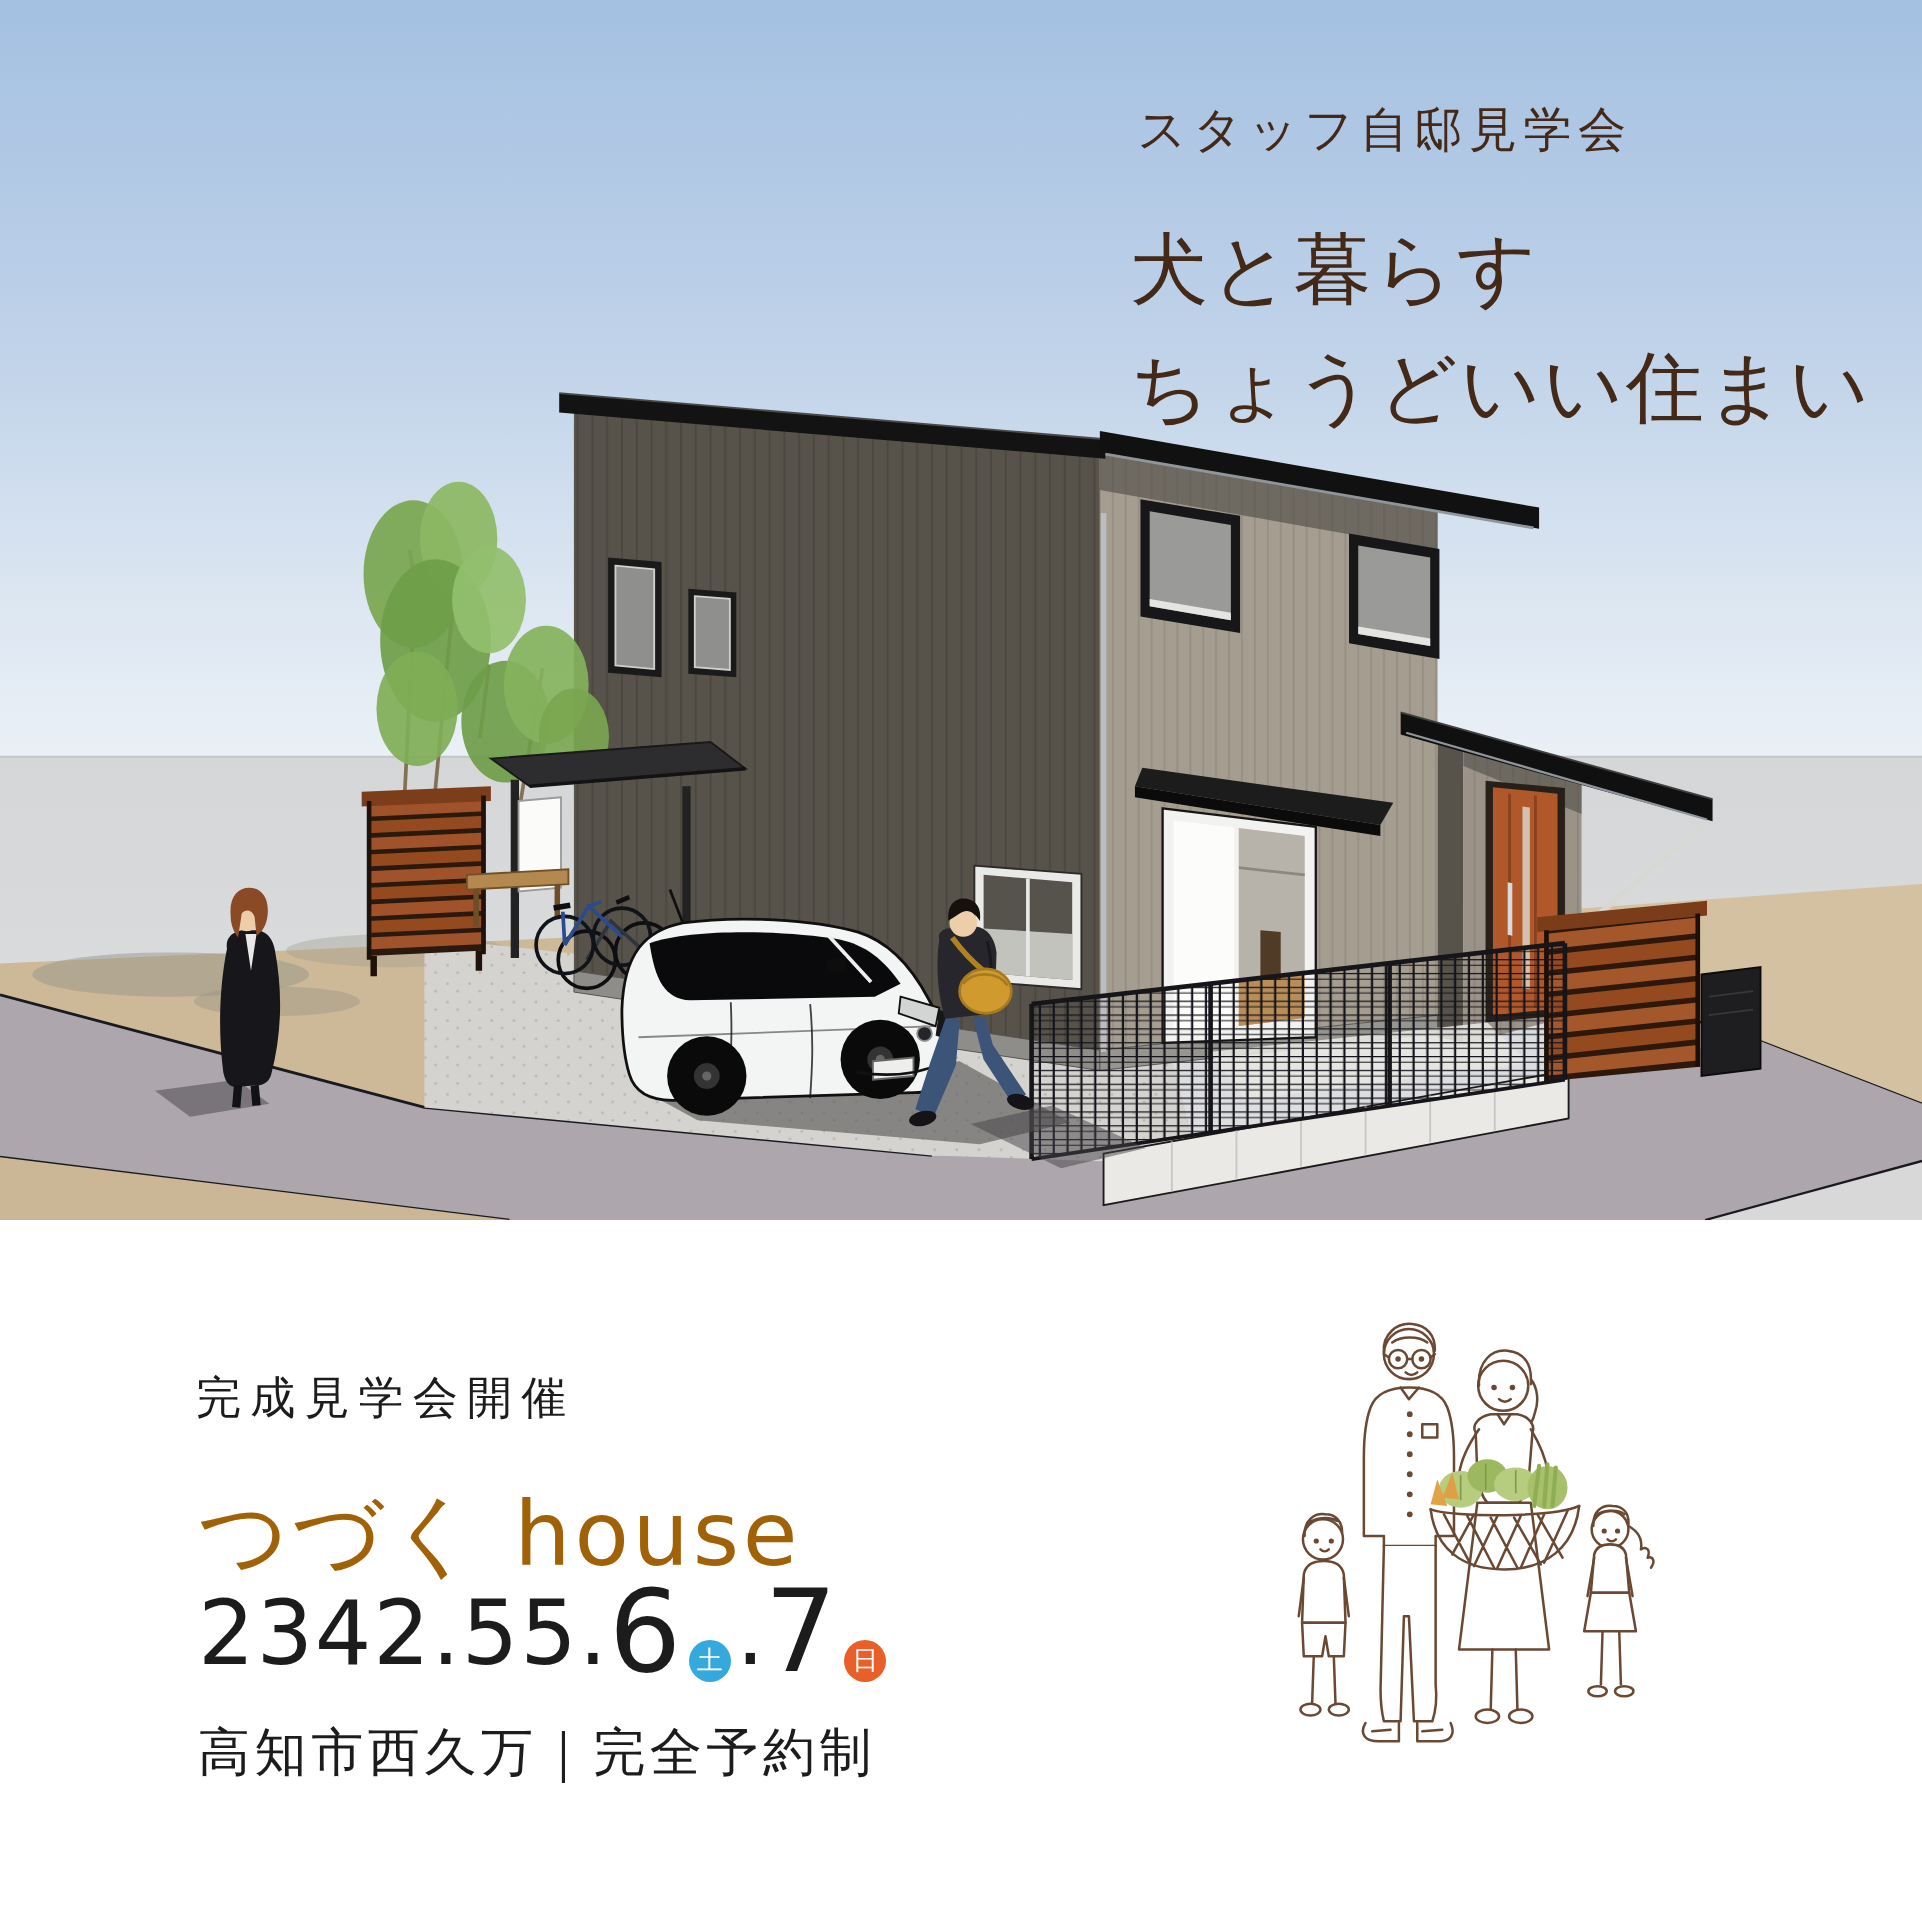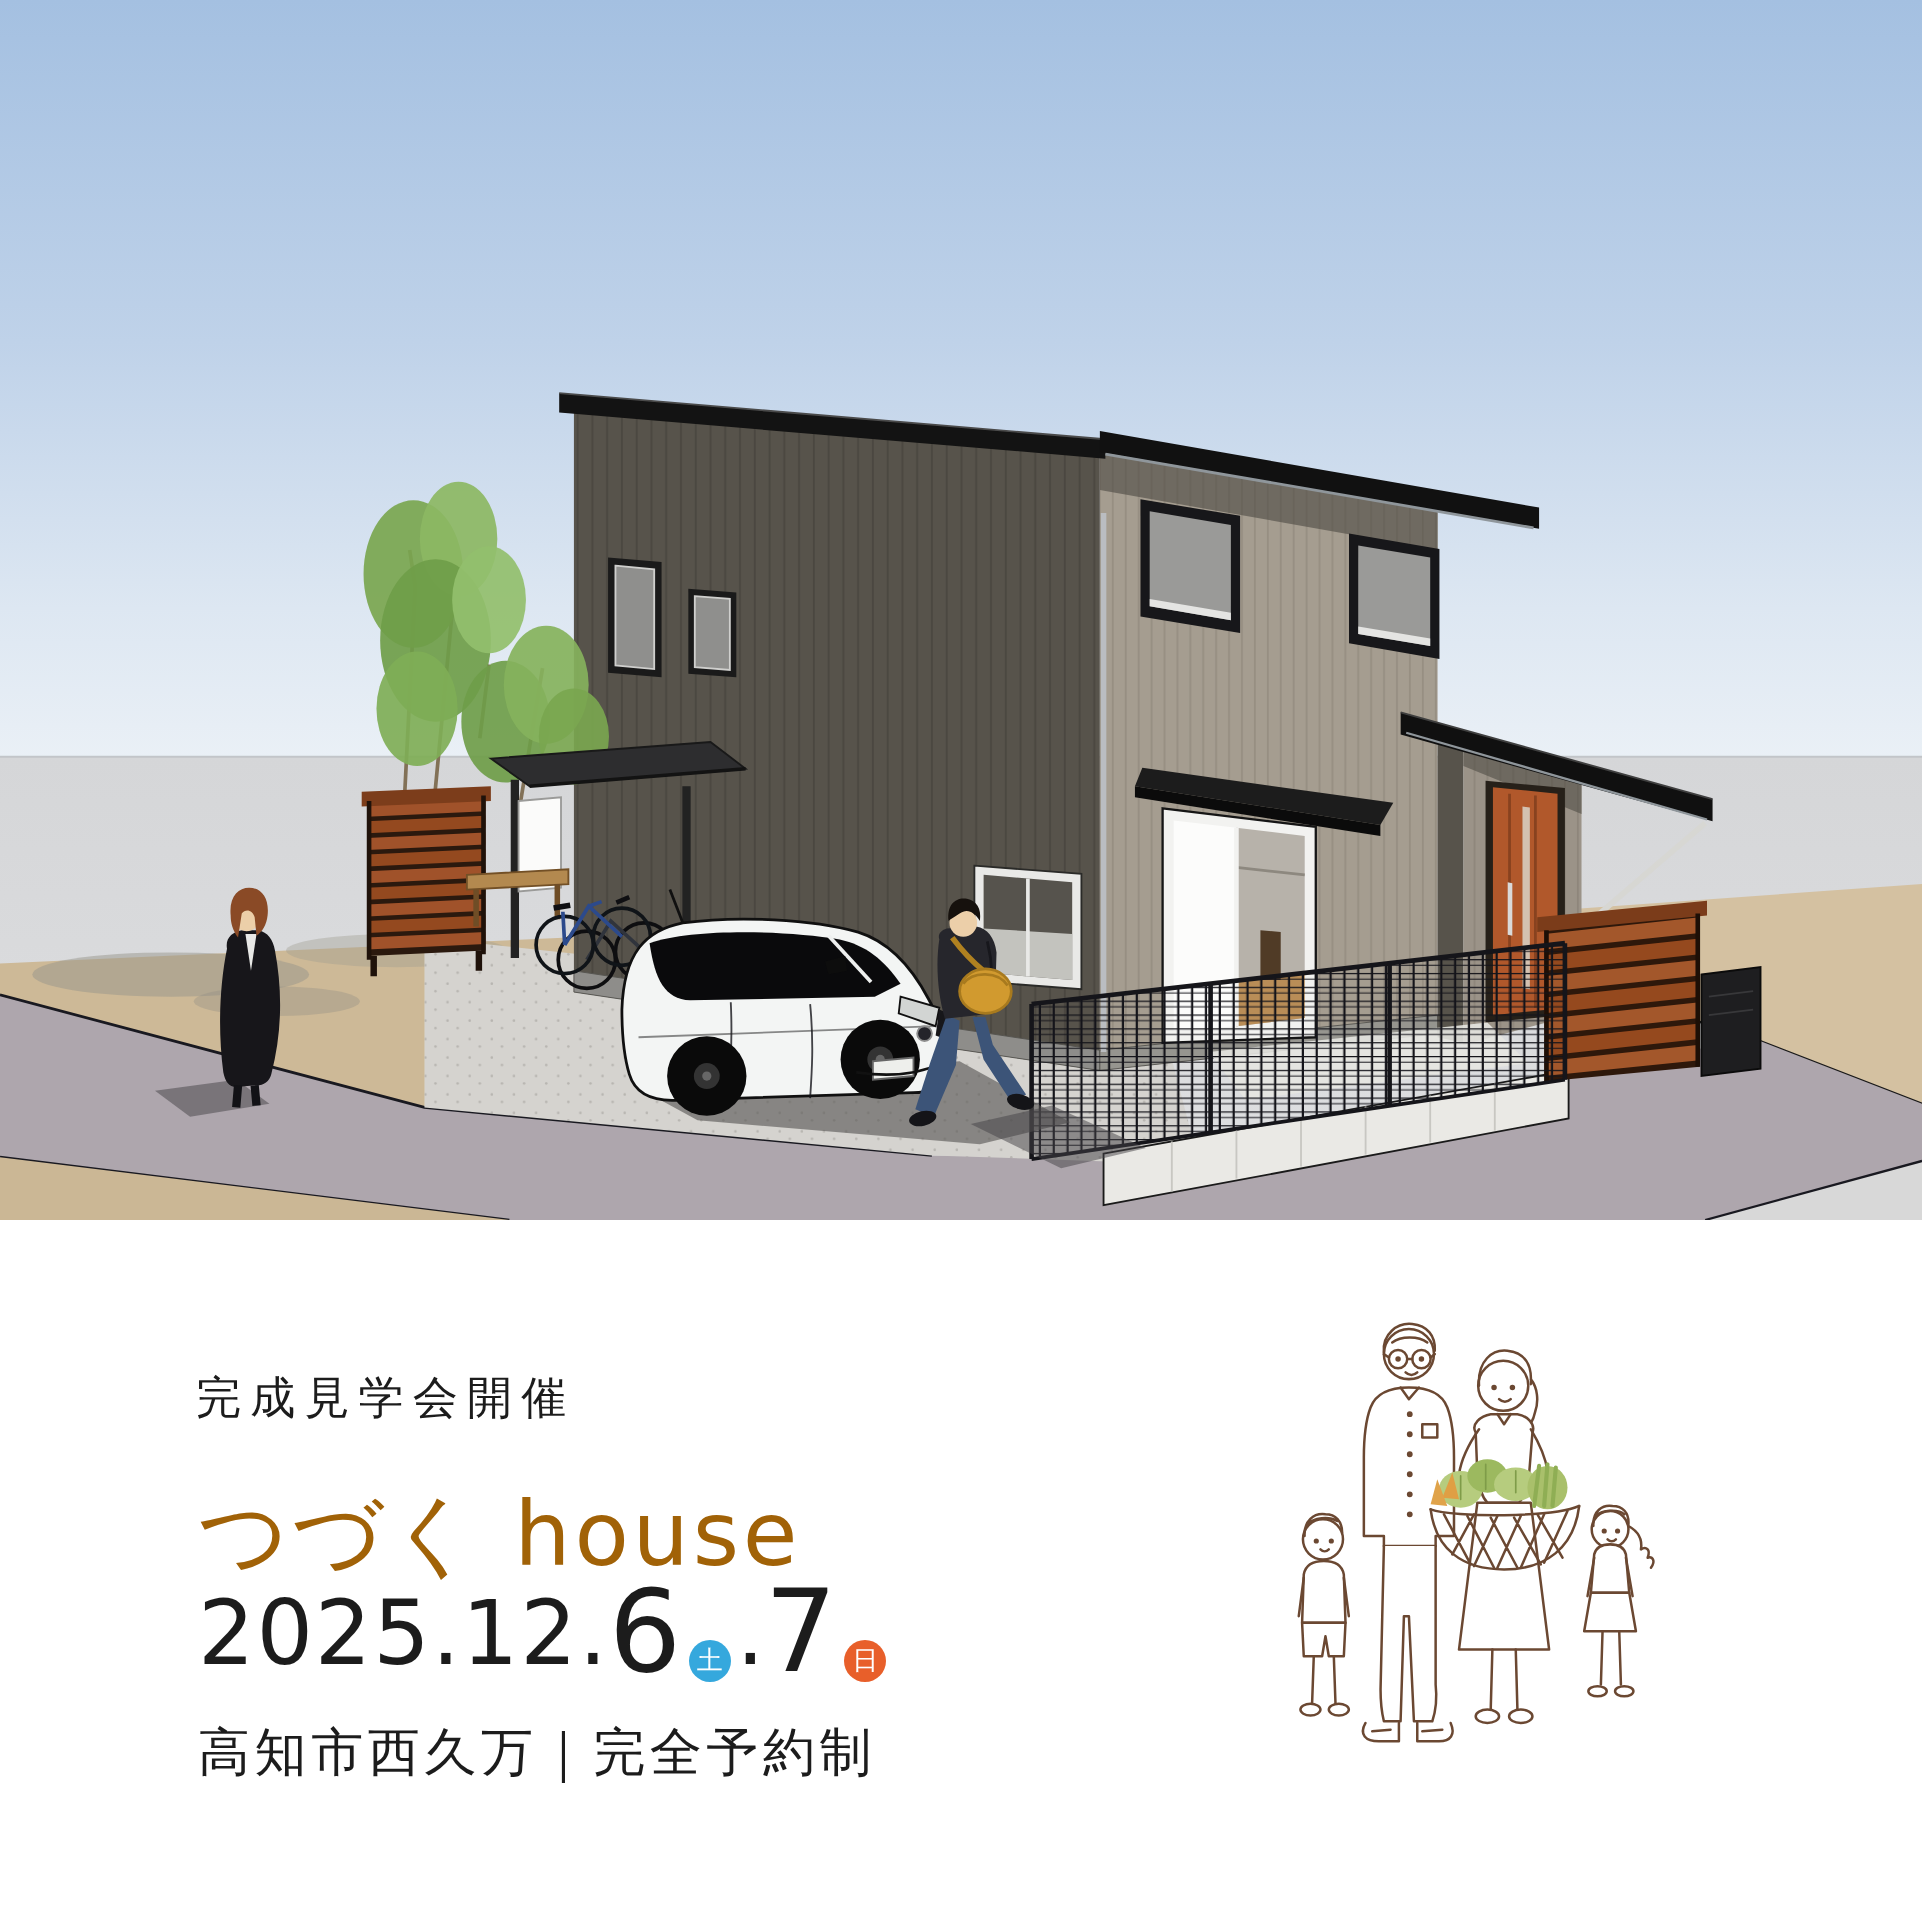--- a/index.html
+++ b/index.html
@@ -258,26 +258,33 @@
       <path d="M1070,1020 C1076,1044 1076,1068 1072,1088" stroke="#17171c" stroke-width="3" fill="none"></path>
       <path d="M1032,1016 C1044,1032 1056,1044 1066,1052" stroke="#b08120" stroke-width="6" fill="none"></path>
       <ellipse cx="1068" cy="1074" rx="28" ry="24" fill="#d19a2f" stroke="#a87a1e" stroke-width="3"></ellipse>
       <path d="M1044,1066 C1054,1052 1082,1052 1092,1068" stroke="#a87a1e" stroke-width="3" fill="none"></path>
       <circle cx="1044" cy="1000" r="15" fill="#eccfa9"></circle>
       <path d="M1028,998 C1026,980 1036,972 1048,974 C1058,976 1064,984 1062,998 C1056,988 1048,984 1040,990 C1034,994 1030,996 1028,998 Z" fill="#16110d"></path>
     </g>
   </svg>
   </div>
 
+  <div class="hero-text">
+    <div class="hero-tag">スタッフ自邸見学会</div>
+    <div class="hero-headline">
+      <div>犬と暮らす</div>
+      <div>ちょうどいい住まい</div>
+    </div>
+  </div>
 
   <div class="info-subtitle">完成見学会開催</div>
   <div class="info-title">つづく house</div>
 
   <div class="date-row">
-    <span class="date-ym">2025.12.</span>
+    <span class="date-ym">2342.55.</span>
     <span class="date-day">6</span>
     <span class="date-badge badge-sat">土</span>
     <span class="date-sep">.</span>
     <span class="date-day">7</span>
     <span class="date-badge badge-sun">日</span>
   </div>
 
   <div class="info-venue">高知市西久万｜完全予約制</div>
 
   <div class="family">

